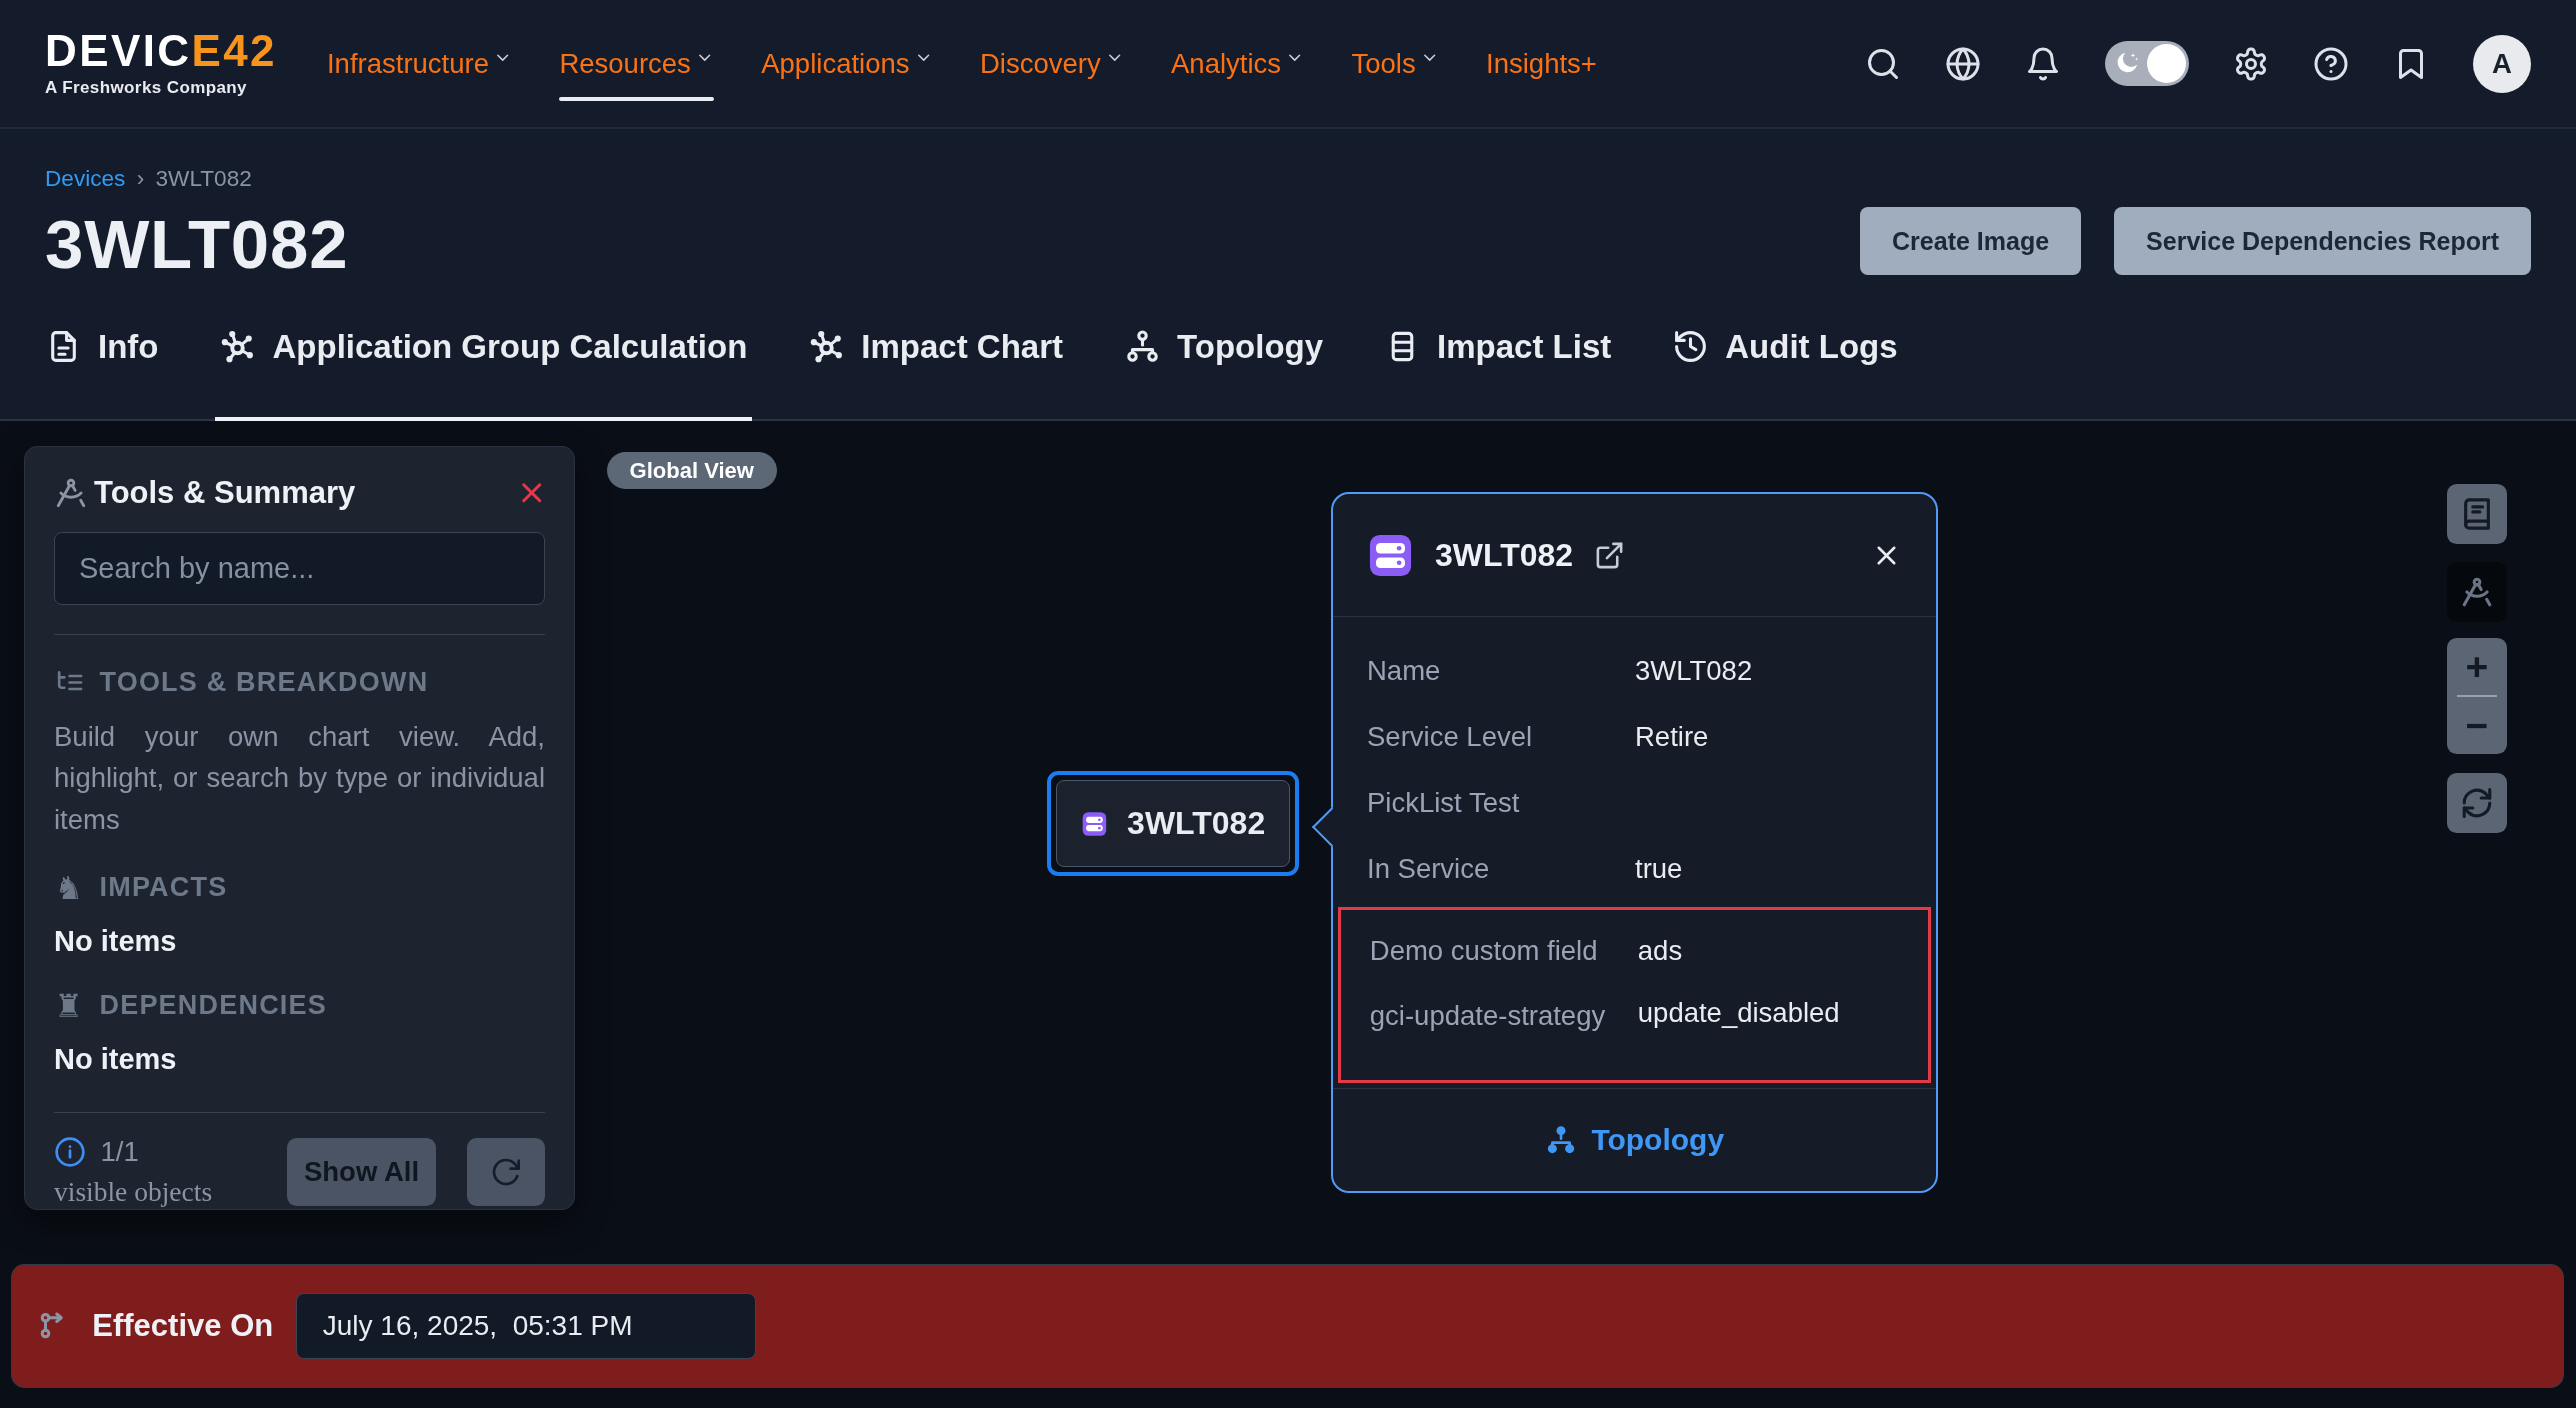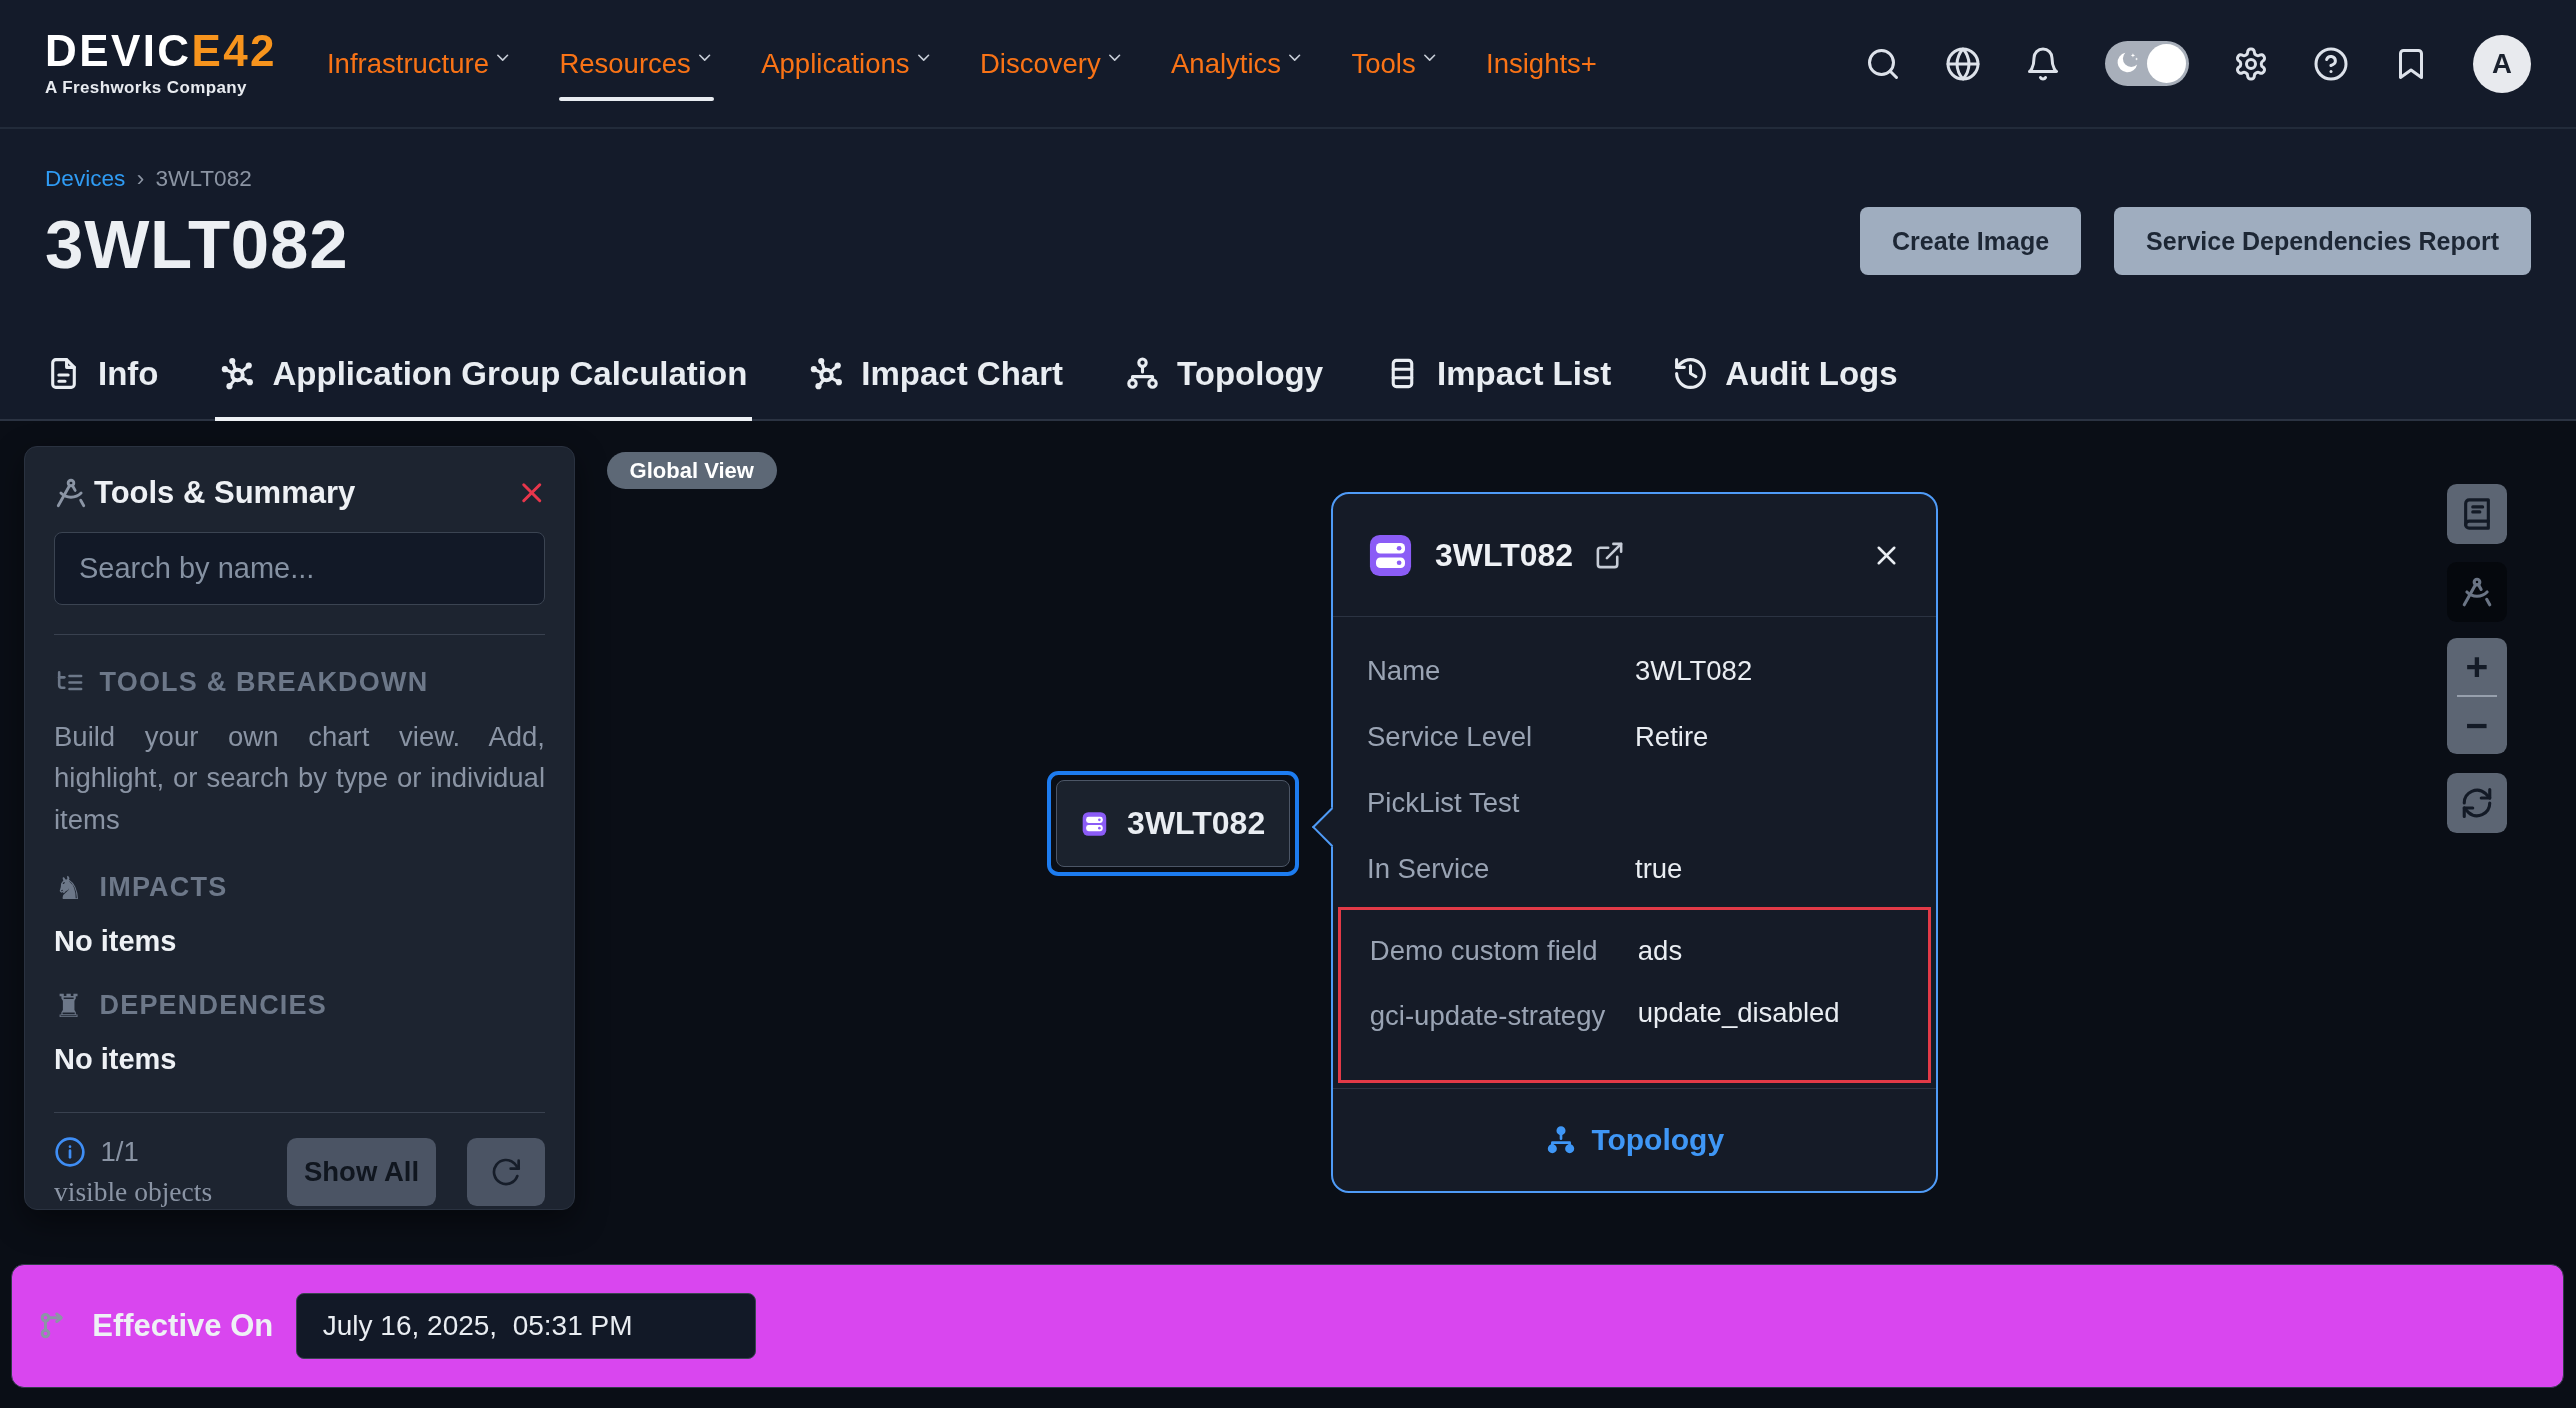--- a/index.html
+++ b/index.html
@@ -34,21 +34,21 @@
   .crumbs { font-size:22.6px; display:flex; gap:11.3px; align-items:center; }
   .crumb-link { color:#2f9bf3; cursor:pointer; }
   .crumb-sep, .crumb-cur { color:#8b94a3; }
   .page-title { font-size:69px; font-weight:700; color:#eceff3; margin-top:13px; letter-spacing:0.8px; }
   .head-actions { position:absolute; right:45px; top:78px; display:flex; gap:33px; }
   .btn-slate { height:68px; padding:0 32px; background:#9fadbf; color:#1d2735; font-size:25px; font-weight:700;
     border-radius:8px; display:flex; align-items:center; cursor:pointer; border:none; white-space:nowrap; }
 
   
   .tabbar { background:#141b2a; display:flex; gap:61px; padding:0 45px; height:93px; align-items:center; border-bottom:2.4px solid #2b3342; }
-  .tab { display:flex; align-items:center; gap:16px; color:#e9edf2; font-size:33px; font-weight:700; height:100%; position:relative; cursor:pointer; white-space:nowrap; }
+  .tab { display:flex; gap:16px; color:#e9edf2; font-size:33px; font-weight:700; height:100%; position:relative; cursor:pointer; white-space:nowrap; }
   .tab .tic { width:37px; height:37px; }
   .tab.active::after { content:""; position:absolute; bottom:-2.4px; left:-4.8px; right:-4.8px; height:4.8px; background:#eef1f5; }
 
   
   .canvas { position:relative; height:987px; background:#0a0e16; overflow:hidden; }
   .view-badge { position:absolute; left:607px; top:31px; height:37px; padding:0 22.6px; background:#5d6876; color:#fff;
     font-weight:700; font-size:22px; border-radius:19.4px; display:inline-flex; align-items:center; }
 
   
   .tools-panel { position:absolute; left:24px; top:25px; width:551px; height:764px; background:#1d2430;
@@ -111,21 +111,21 @@
     justify-content:center; color:#131a26; cursor:pointer; border:none; }
   .rbtn svg { width:34px; height:34px; }
   .rbtn.dark { background:#05080d; color:#6b7585; }
   .mt22 { margin-top:18px; } .mt20 { margin-top:16px; } .mt24 { margin-top:19.4px; }
   .rzoom { width:60px; height:116px; border-radius:9.7px; background:#5c6573; display:flex; flex-direction:column; align-items:center; color:#131a26; }
   .rzoom .half { height:57px; width:100%; display:flex; align-items:center; justify-content:center;
     font-size:39px; font-weight:600; cursor:pointer; line-height:1; }
   .rzoom .zdiv { height:1.6px; width:40px; background:#97a0ad; }
 
   
-  .bottom-bar { position:absolute; left:11.3px; top:843px; width:2553px; height:124px; background:#d946ef;
+  .bottom-bar { position:absolute; left:11.3px; top:843px; width:2553px; height:124px; background:#7f1d1d;
     border:1.6px solid #313a49; border-radius:13px; display:flex; align-items:center; padding:9px 26px; }
   .eff-ic { width:36px; height:36px; color:#8b95a5; }
   .eff-label { margin-left:18px; font-size:31px; font-weight:700; color:#eef1f5; white-space:nowrap; }
   .eff-input { margin-left:22.6px; width:460px; height:66px; background:#121927; border:1.6px solid #3b4452;
     border-radius:8px; color:#e9edf2; font-size:28px; padding:0 26px; outline:none; }
 </style>
 </head>
 <body>
 
 <nav class="topnav">

